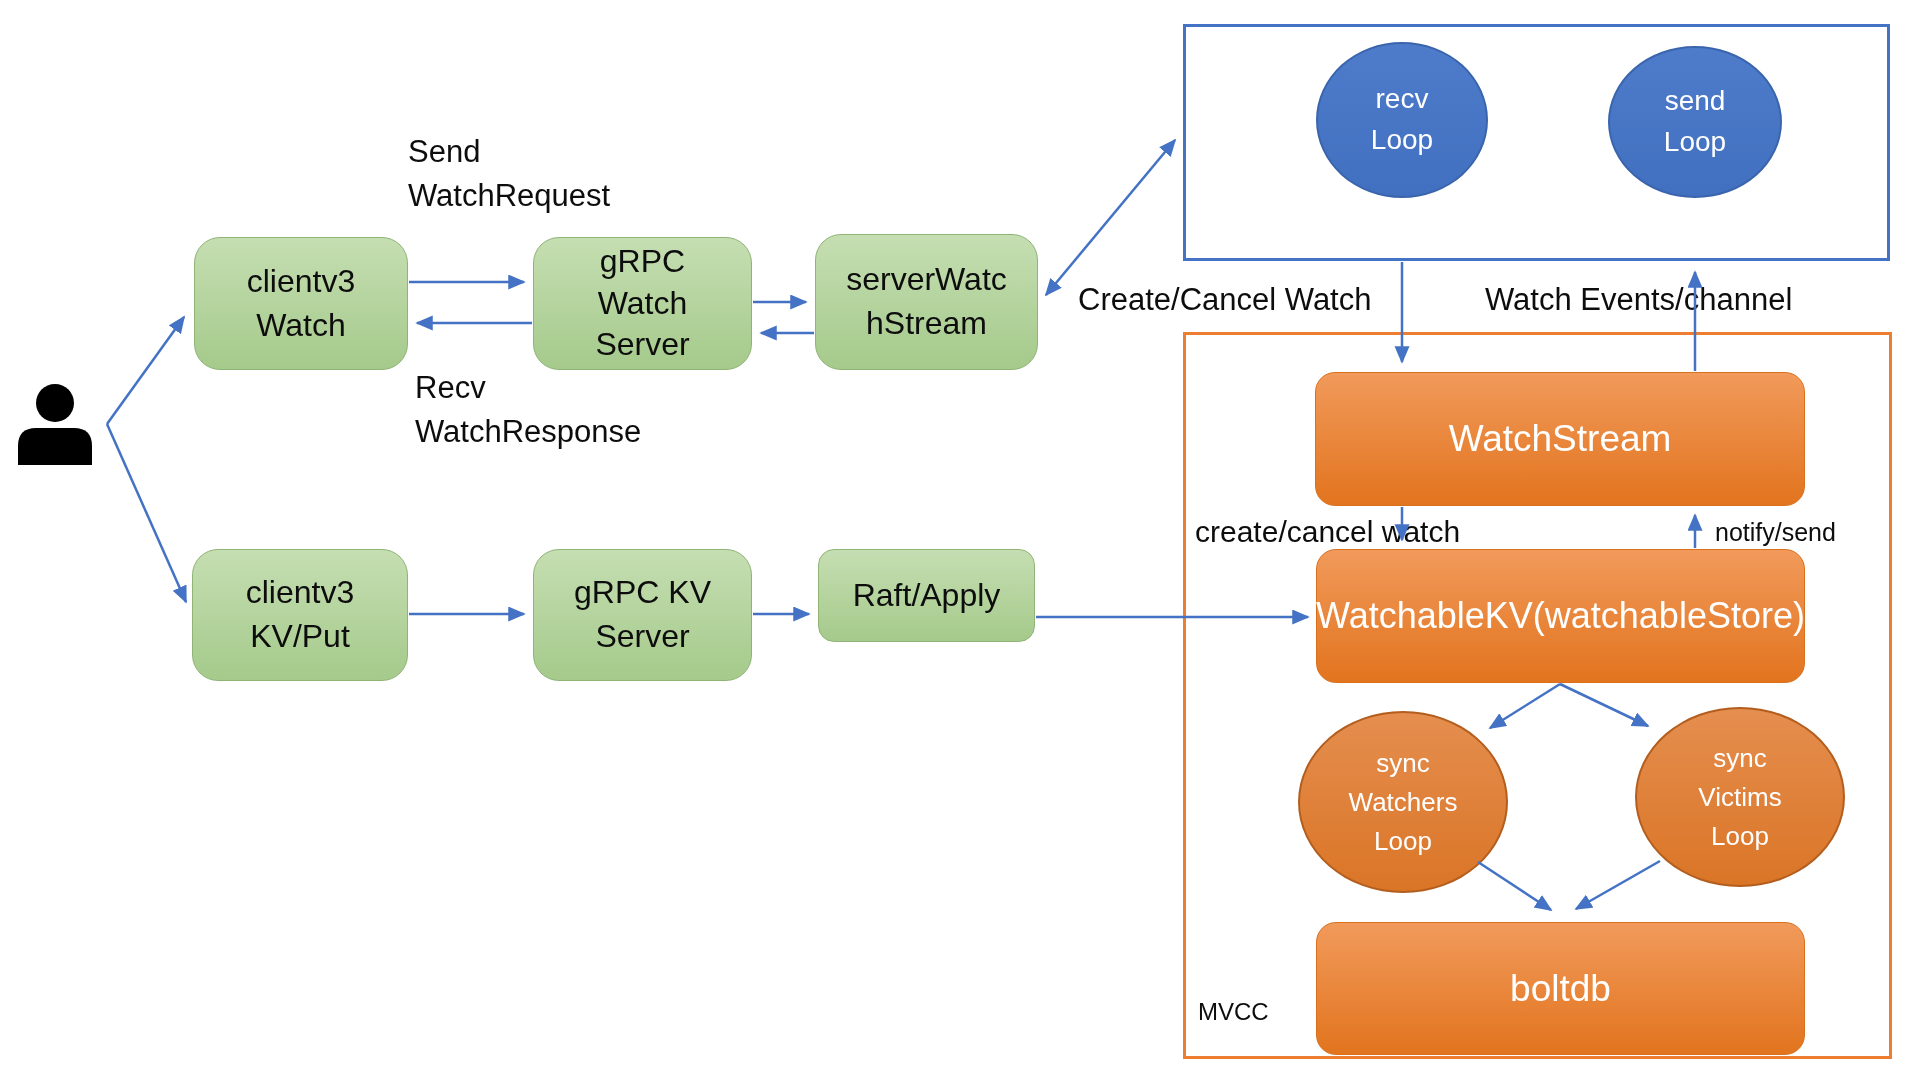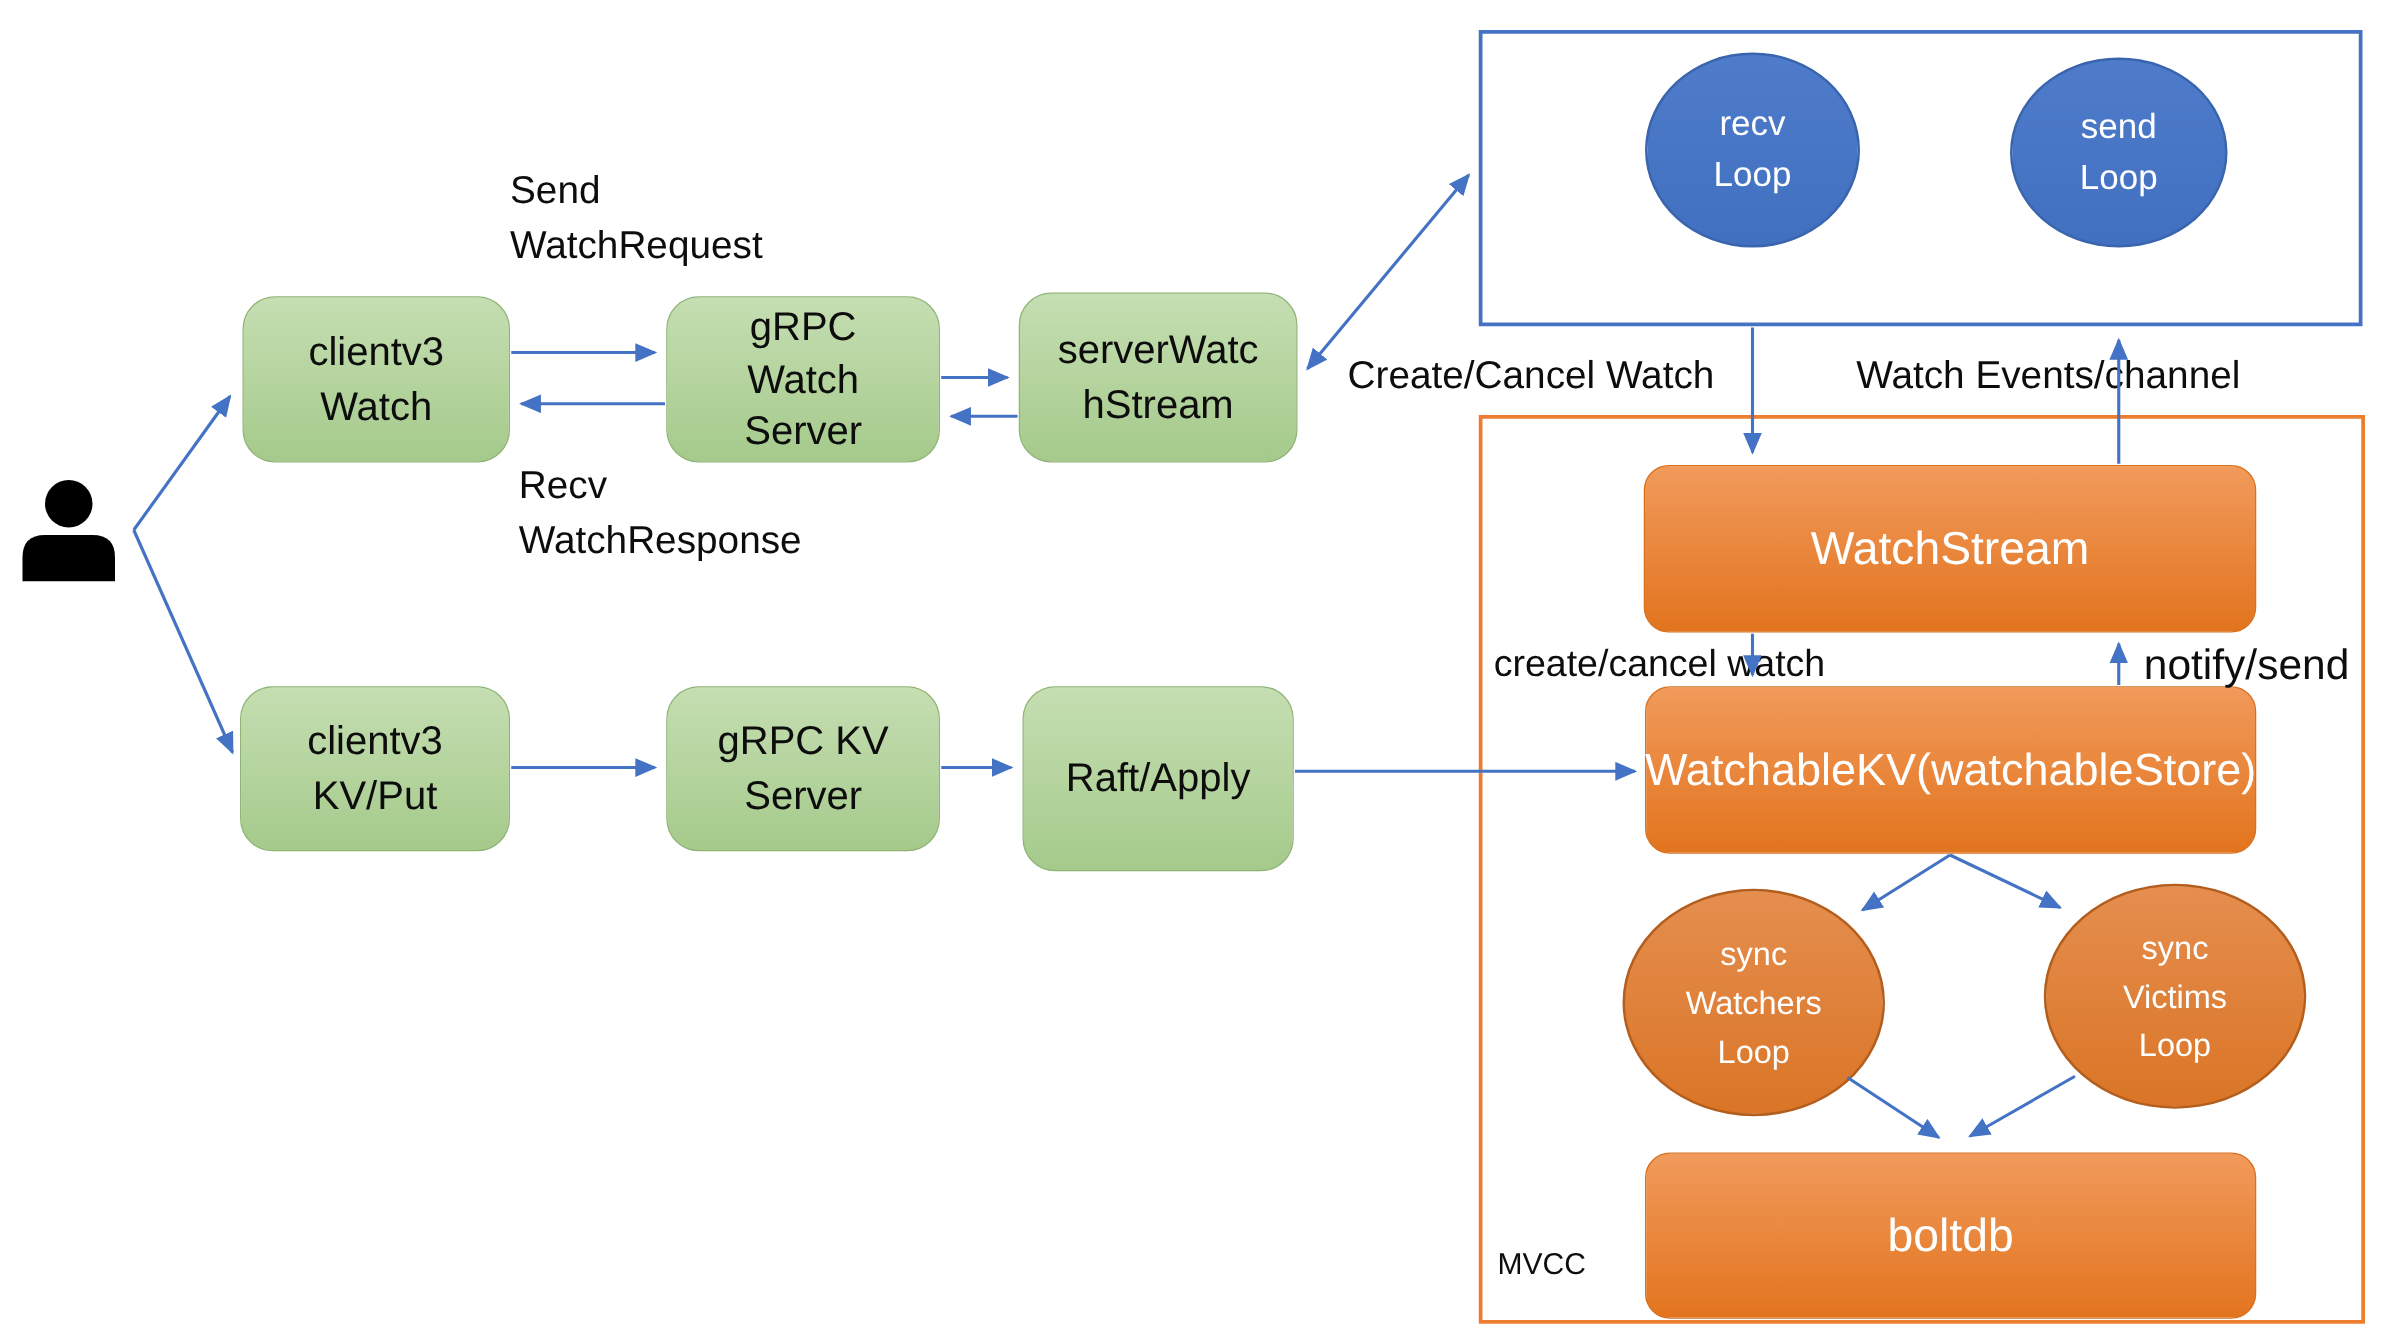--- a/index.html
+++ b/index.html
@@ -69,21 +69,21 @@
   <div class="gbox" style="left:533px;top:237px;width:219px;height:133px;line-height:1.3;">gRPC
 Watch
 Server</div>
   <div class="gbox" style="left:815px;top:234px;width:223px;height:136px;">serverWatc
 hStream</div>
 
   <div class="gbox" style="left:192px;top:549px;width:216px;height:132px;">clientv3
 KV/Put</div>
   <div class="gbox" style="left:533px;top:549px;width:219px;height:132px;">gRPC KV
 Server</div>
-  <div class="gbox" style="left:818px;top:549px;width:217px;height:148px;">Raft/Apply</div>
+  <div class="gbox" style="left:818px;top:549px;width:217px;height:93px;border-radius:16px;">Raft/Apply</div>
 
   <div class="ellipse blue" style="left:1316px;top:42px;width:172px;height:156px;">recv
 Loop</div>
   <div class="ellipse blue" style="left:1608px;top:46px;width:174px;height:152px;">send
 Loop</div>
 
   <div class="obox" style="left:1315px;top:372px;width:490px;height:134px;">WatchStream</div>
   <div class="obox" style="left:1316px;top:549px;width:489px;height:134px;font-size:36px;">WatchableKV(watchableStore)</div>
   <div class="obox" style="left:1316px;top:922px;width:489px;height:133px;">boltdb</div>
 
@@ -94,21 +94,21 @@
 Victims
 Loop</div>
 
   <div class="elabel" style="left:408px;top:130px;">Send
 WatchRequest</div>
   <div class="elabel" style="left:415px;top:366px;">Recv
 WatchResponse</div>
   <div class="elabel" style="left:1078px;top:278px;">Create/Cancel Watch</div>
   <div class="elabel" style="left:1485px;top:278px;">Watch Events/channel</div>
   <div class="elabel" style="left:1195px;top:510px;font-size:30px;">create/cancel watch</div>
-  <div class="elabel" style="left:1715px;top:510px;font-size:34px;">notify/send</div>
+  <div class="elabel" style="left:1715px;top:510px;font-size:25px;">notify/send</div>
 
   <svg class="arrows" width="1920" height="1075" viewBox="0 0 1920 1075">
     <defs>
       <marker id="ah" orient="auto" markerWidth="8" markerHeight="7" refX="6.3" refY="3">
         <path d="M0,0 L7,3 L0,6 Z" fill="var(--accent-blue)"></path>
       </marker>
       <marker id="ahr" orient="auto-start-reverse" markerWidth="8" markerHeight="7" refX="6.3" refY="3">
         <path d="M0,0 L7,3 L0,6 Z" fill="var(--accent-blue)"></path>
       </marker>
     </defs>

